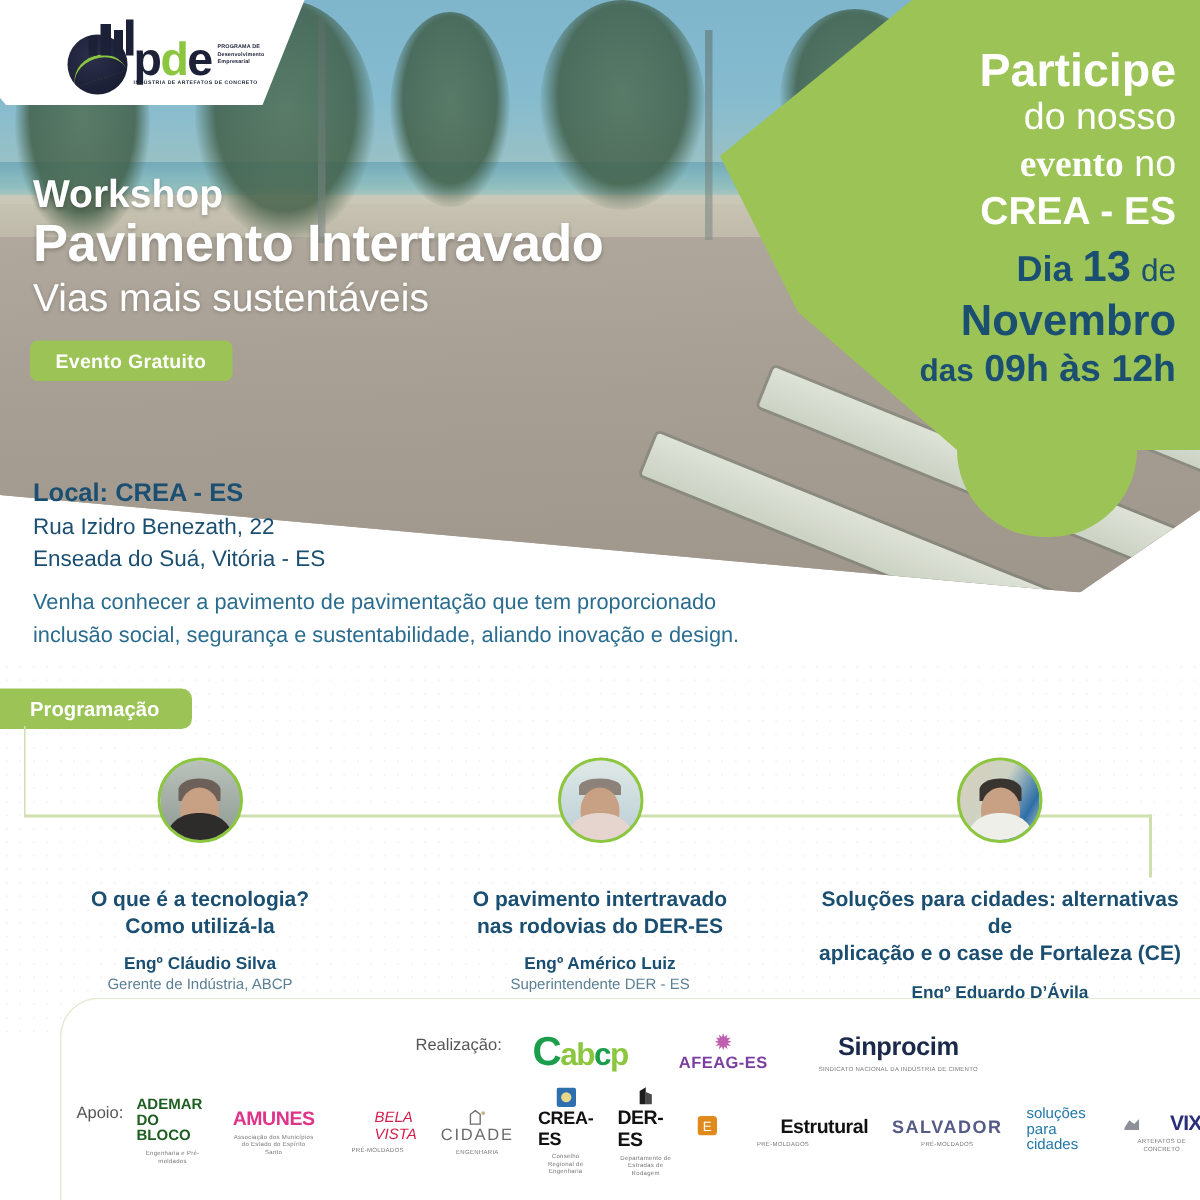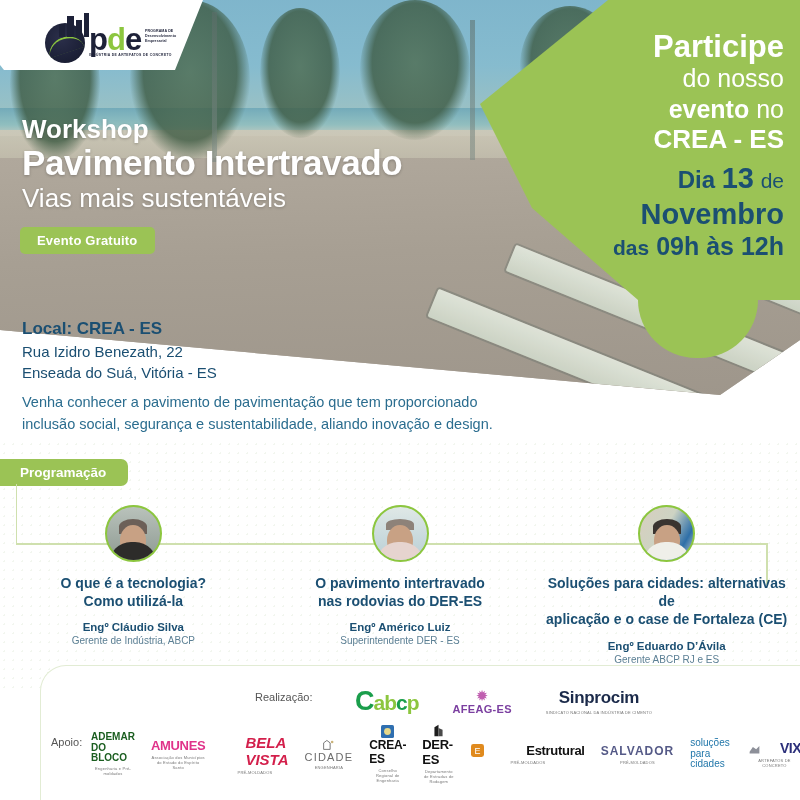--- a/index.html
+++ b/index.html
@@ -106,21 +106,21 @@
   .badge-free{
     position:absolute;left:20px;top:227px;background:#9bc355;color:#fff;
     font-size:13px;font-weight:bold;padding:6px 17px;border-radius:5px;letter-spacing:.2px;
   }
 
   
   .gp-text{position:absolute;right:16px;top:30px;width:290px;text-align:right;}
   .gp-1{color:#fff;font-size:31px;font-weight:bold;line-height:1.08;}
   .gp-2{color:#fff;font-size:25px;font-weight:normal;line-height:1.22;}
   .gp-3{color:#fff;font-size:25px;line-height:1.22;}
-  .gp-3 b{font-weight:bold;}
+  .gp-3 b{font-weight:bold;font-family:Liberation Serif, serif;}
   .gp-4{color:#fff;font-size:26px;font-weight:bold;line-height:1.18;}
   .gp-date{position:absolute;right:16px;top:160px;width:290px;text-align:right;color:#1b4f72;}
   .d-1{font-size:24px;font-weight:bold;line-height:1.3;}
   .d-1 .big{font-size:29px;}
   .d-1 .lt{font-weight:normal;font-size:21px;}
   .d-2{font-size:29px;font-weight:bold;line-height:1.15;}
   .d-3{font-size:25px;font-weight:bold;line-height:1.25;}
   .d-3 .sm{font-size:21px;}
 
   
@@ -153,47 +153,47 @@
     border-radius:22px 22px 0 0;}
   .spk-photo.a{background:linear-gradient(180deg,#b9c2bb,#8e9a92);}
   .spk-photo.a .body{background:#2d2c2a;}
   .spk-photo.b{background:linear-gradient(180deg,#dfe8e6,#b9cfd6);}
   .spk-photo.b .body{background:#e6d4cf;}
   .spk-photo.b .hair{background:#8d8279;height:11px;}
   .spk-photo.c{background:linear-gradient(120deg,#d8cfbe 0%,#cdd3c3 45%,#2e6fa8 78%,#d3d6cc 100%);}
   .spk-photo.c .body{background:#efefe9;}
   .spk-photo.c .hair{background:#3a3430;}
 
-  .spk-title{margin-top:12px;color:#1b4f72;font-size:14px;font-weight:bold;line-height:1.3;text-align:center;padding:0 6px;}
+  .spk-title{margin-top:28px;color:#1b4f72;font-size:14px;font-weight:bold;line-height:1.3;text-align:center;padding:0 6px;}
   .spk-name{margin-top:11px;color:#1b4f72;font-size:11.5px;font-weight:bold;text-align:center;}
   .spk-role{margin-top:2px;color:#5b7f94;font-size:10px;text-align:right;}
 
   
   .footer{
     position:absolute;left:40px;top:665px;width:760px;height:135px;
     background:#ffffff;border-top:1.5px solid #e2ecd4;border-left:1.5px solid #e2ecd4;
     border-radius:26px 0 0 0;
   }
   .foot-label{position:absolute;color:#555;font-size:11px;}
-  .realiz{left:182px;top:25px;padding-left:32px;}
+  .realiz{left:204px;top:25px;padding-left:32px;}
   .apoio{left:10px;top:70px;}
   .logo-row{position:absolute;display:flex;align-items:center;}
   .lr1{left:270px;top:20px;gap:34px;margin-left:44px;}
   .lr2{left:50px;top:58px;gap:16px;}
   .lg{display:flex;flex-direction:column;align-items:center;justify-content:center;}
   .lg .ls{font-size:4px;color:#777;letter-spacing:.2px;margin-top:2px;text-align:center;}
 
   .l-abcp{font-size:21px;font-weight:bold;color:#8cc63f;letter-spacing:-1px;}
   .l-abcp .c{color:#1a9e4b;font-size:27px;}
   .l-afeag{font-size:11px;font-weight:bold;color:#7b3fa0;letter-spacing:.3px;}
   .l-afeag-i{font-size:15px;color:#c05fb0;line-height:1;}
   .l-sin{font-size:17px;font-weight:bold;color:#1b2a4a;letter-spacing:-.3px;}
   .l-ademar{font-size:10px;font-weight:bold;color:#1b5e20;line-height:1.05;text-align:left;}
   .l-amunes{font-size:13px;font-weight:bold;color:#e0338a;letter-spacing:-.3px;}
-  .l-bela{font-size:15px;font-weight:bold;color:#d31f4b;font-style:italic;margin-left:24px;}
+  .l-bela{font-size:10px;font-weight:normal;color:#d31f4b;font-style:italic;margin-left:24px;}
   .l-cidade{font-size:11px;color:#6b6b6b;letter-spacing:1.2px;}
   .l-crea{font-size:12px;font-weight:bold;color:#111;letter-spacing:-.2px;}
   .l-der{font-size:13px;font-weight:bold;color:#111;letter-spacing:-.3px;}
   .l-estr{font-size:13px;font-weight:bold;color:#111;letter-spacing:-.3px;padding-left:40px;}
   .l-salv{font-size:12px;font-weight:bold;color:#555a87;letter-spacing:1px;}
   .l-solu{font-size:10px;color:#2277aa;line-height:1.05;}
   .l-vix{font-size:14px;font-weight:bold;color:#2b2f7a;letter-spacing:-.5px;}
   .mini-ic{width:13px;height:13px;}
   .dot-grid{
     position:absolute;left:0;top:440px;width:800px;height:250px;

